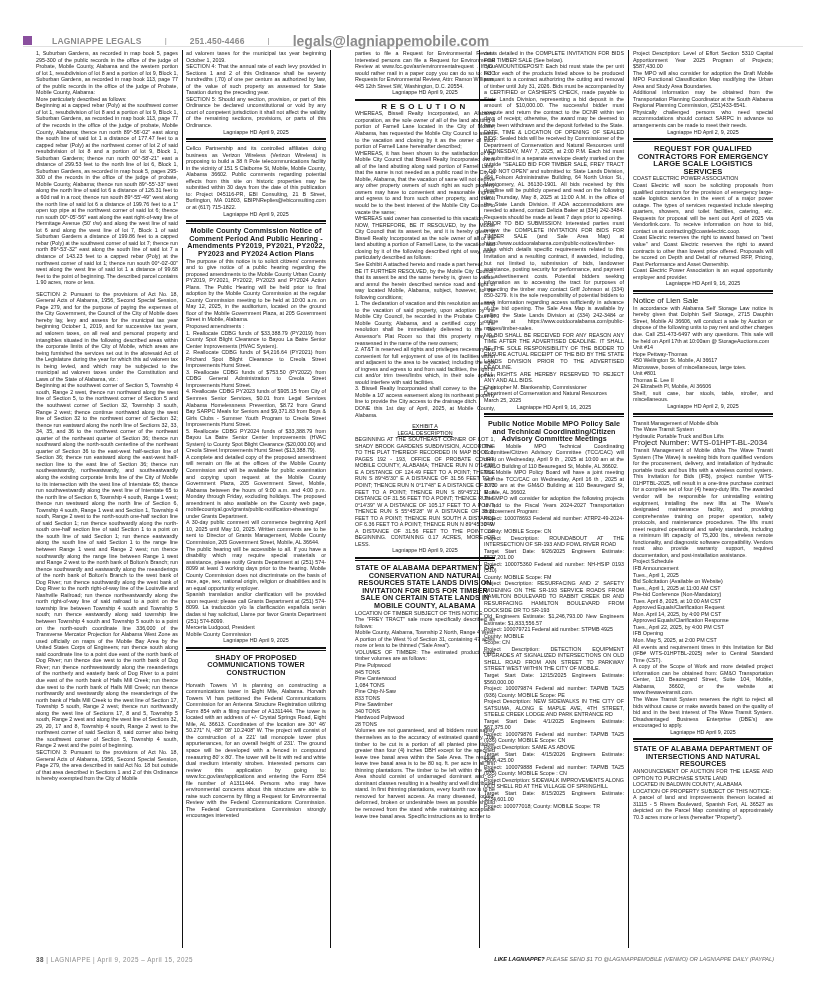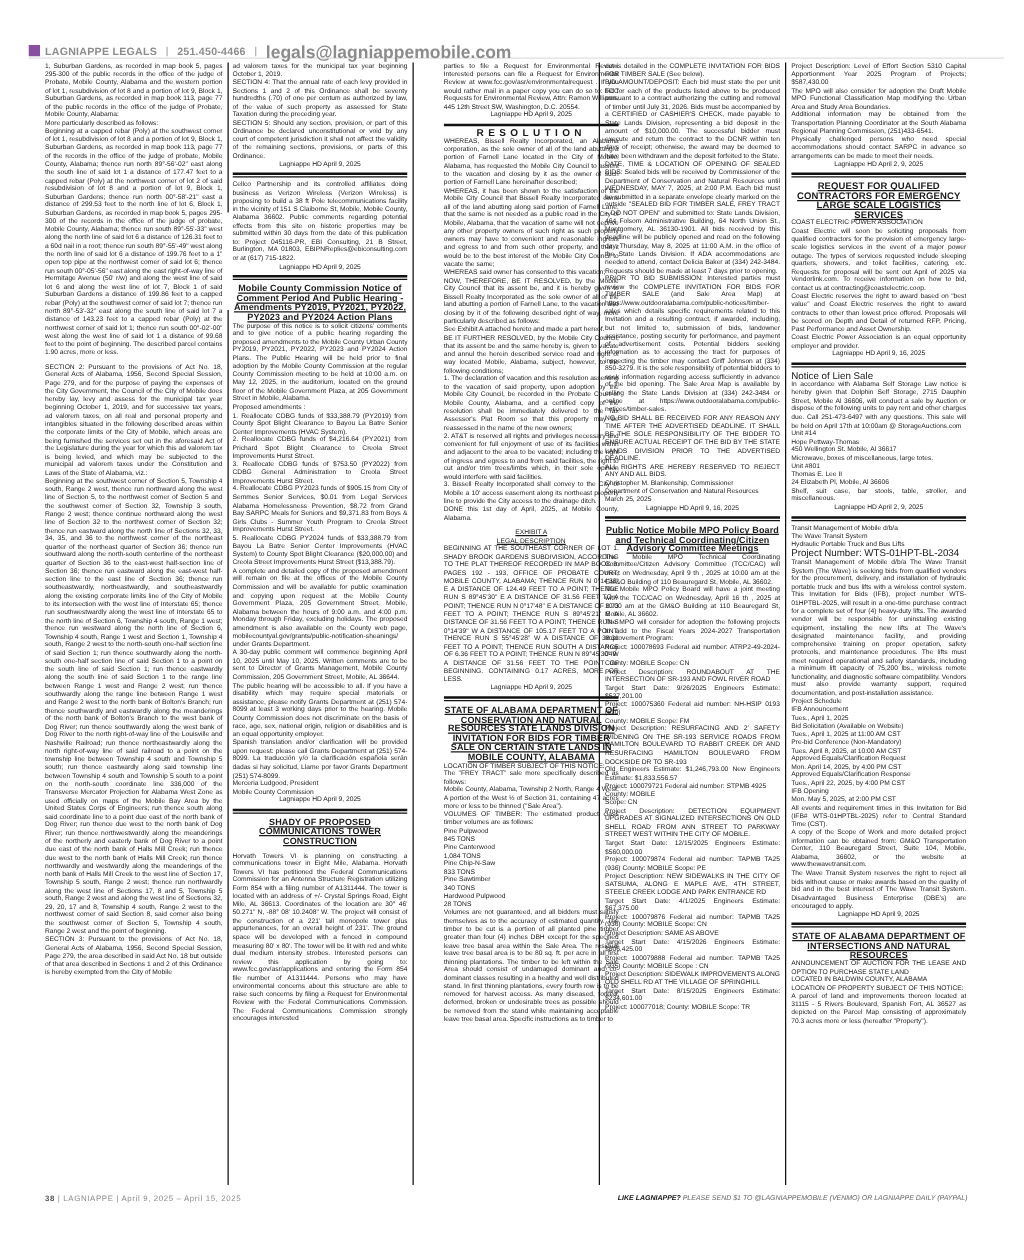--- a/index.html
+++ b/index.html
@@ -1,38 +1,38 @@
 <!DOCTYPE html>
 <html><head>
   <meta charset="utf-8">
   <style>
     * { box-sizing: border-box; margin: 0; padding: 0; }
     html, body { width: 819px; height: 1008px; background: #ffffff; overflow: hidden; }
     body { position: relative; font-family: "Liberation Sans Narrow", "Liberation Sans", sans-serif; color: #1a1a1a; }
 
-    .header { position: absolute; left: 23px; top: 35px; height: 12px; display: flex; align-items: center; gap: 4px; width: 780px; border-bottom: 1px solid #e0e0e0; }
+    .header { position: absolute; left: 23px; top: 35px; height: 12px; display: flex; align-items: center; gap: 20px; width: 780px; border-bottom: 1px solid #e0e0e0; }
     .header .square { width: 9px; height: 9px; background: #8a4f9e; display: inline-block; }
     .header .txt { font-family: "Liberation Sans", sans-serif; font-size: 8.5px; color: #8c8c8c; font-weight: bold; letter-spacing: 0.2px; }
     .header .sep { color: #8c8c8c; font-size: 8px; margin: 0 3px; }
     .header .email { font-family: "Liberation Sans", sans-serif; font-size: 14px; color: #8c8c8c; font-weight: bold; }
 
     .col { position: absolute; top: 50px; font-size: 5.35px; line-height: 6.55px; text-align: justify; overflow: hidden; transform-origin: top left; }
     .col p { margin: 0; }
     .col1 { left: 36px; width: 142px; height: 898px; }
     .col2 { left: 186px; width: 140px; height: 898px; }
     .col3 { left: 335px; width: 140px; height: 898px; margin-left: 20px; }
     .col4 { left: 484px; width: 140px; height: 898px; }
     .col5 { left: 633px; width: 140px; height: 898px; }
 
     .vrule { position: absolute; top: 50px; width: 1px; background: #111; }
 
     .sig { text-align: center; margin: 1px 0 2px; }
     .rule2 { border-top: 2px solid #111; border-bottom: 1px solid #111; height: 4px; margin: 3px 0 3px; }
     .rule1 { border-top: 1.5px solid #111; margin: 3px 0 3px; }
-    .h-bold { font-family: "Liberation Sans", sans-serif; font-weight: 900; text-align: center; font-size: 7.2px; line-height: 7.6px; letter-spacing: 0.1px; margin: 1px 0 1px; text-decoration: underline; }
+    .h-bold { font-family: "Liberation Sans", sans-serif; font-weight: 900; text-align: center; font-size: 7.2px; line-height: 7.6px; letter-spacing: 0.1px; margin: 1px 0 1px; }
     .h-left { font-family: "Liberation Sans", sans-serif; font-weight: 400; font-size: 7.8px; line-height: 8px; text-align: left; margin: 1px 0; }
     .spaced { font-family: "Liberation Sans", sans-serif; font-weight: 900; text-align: center; font-size: 8px; letter-spacing: 3.5px; margin: 1px 0; }
     .center { text-align: center; }
     .u { text-decoration: underline; }
     .gap { height: 5px; }
 
     .footer-left { position: absolute; left: 36px; top: 956px; font-family: "Liberation Sans", sans-serif; font-size: 6.3px; color: #8c8c8c; letter-spacing: 0.5px; }
     .footer-left .num { color: #555; font-weight: bold; }
     .footer-right { position: absolute; right: 45px; top: 956px; font-family: "Liberation Sans", sans-serif; font-size: 5.6px; color: #666; font-style: italic; }
     .footer-right .strong { color: #111; font-weight: 900; }
@@ -141,21 +141,21 @@
   <p>BID AMOUNT/DEPOSIT: Each bid must state the per unit bid for each of the products listed above to be produced pursuant to a contract authorizing the cutting and removal of timber until July 31, 2026. Bids must be accompanied by a CERTIFIED or CASHIER'S CHECK, made payable to State Lands Division, representing a bid deposit in the amount of $10,000.00. The successful bidder must execute and return the contract to the DCNR within ten days of receipt; otherwise, the award may be deemed to have been withdrawn and the deposit forfeited to the State.</p>
   <p>DATE, TIME &amp; LOCATION OF OPENING OF SEALED BIDS: Sealed bids will be received by Commissioner of the Department of Conservation and Natural Resources until WEDNESDAY, MAY 7, 2025, at 2:00 P.M. Each bid must be submitted in a separate envelope clearly marked on the outside "SEALED BID FOR TIMBER SALE, FREY TRACT – DO NOT OPEN" and submitted to: State Lands Division, 464 Folsom Administrative Building, 64 North Union St., Montgomery, AL 36130-1901. All bids received by this deadline will be publicly opened and read on the following day, Thursday, May 8, 2025 at 11:00 A.M. in the office of the State Lands Division. If ADA accommodations are needed to attend, contact Delicia Baker at (334) 242-3484. Requests should be made at least 7 days prior to opening.</p>
   <p>PRIOR TO BID SUBMISSION: Interested parties must review the COMPLETE INVITATION FOR BIDS FOR TIMBER SALE (and Sale Area Map) at https://www.outdooralabama.com/public-notices/timber-sales which details specific requirements related to this Invitation and a resulting contract, if awarded, including, but not limited to, submission of bids, landowner assistance, posting security for performance, and payment of advertisement costs. Potential bidders seeking information as to accessing the tract for purposes of inspecting the timber may contact Griff Johnson at (334) 850-3279. It is the sole responsibility of potential bidders to seek information regarding access sufficiently in advance of the bid opening. The Sale Area Map is available by calling the State Lands Division at (334) 242-3484 or online at https://www.outdooralabama.com/public-notices/timber-sales.</p>
   <p>NO BID SHALL BE RECEIVED FOR ANY REASON ANY TIME AFTER THE ADVERTISED DEADLINE. IT SHALL BE THE SOLE RESPONSIBILITY OF THE BIDDER TO ENSURE ACTUAL RECEIPT OF THE BID BY THE STATE LANDS DIVISION PRIOR TO THE ADVERTISED DEADLINE.</p>
   <p>ALL RIGHTS ARE HEREBY RESERVED TO REJECT ANY AND ALL BIDS.</p>
   <p>Christopher M. Blankenship, Commissioner</p>
   <p>Department of Conservation and Natural Resources</p>
   <p>March 25, 2025</p>
   <p class="sig">Lagniappe HD April 9, 16, 2025</p>
   <div class="rule2"></div>
-  <p class="h-bold">Public Notice Mobile MPO Policy Board and Technical Coordinating/Citizen Advisory Committee Meetings</p>
+  <p class="h-bold">Public Notice Mobile MPO Policy Sale and Technical Coordinating/Citizen Advisory Committee Meetings</p>
   <p>The Mobile MPO Technical Coordinating Committee/Citizen Advisory Committee (TCC/CAC) will meet on Wednesday, April 9 th , 2025 at 10:00 am at the GM&amp;O Building of 110 Beauregard St, Mobile, AL 36602.</p>
   <p>The Mobile MPO Policy Board will have a joint meeting with the TCC/CAC on Wednesday, April 16 th , 2025 at 10:00 am at the GM&amp;O Building at 110 Beauregard St, Mobile, AL 36602.</p>
   <p>The MPO will consider for adoption the following projects to add to the Fiscal Years 2024-2027 Transportation Improvement Program:</p>
   <div>
     <p>Project: 100078693 Federal aid number: ATRP2-49-2024-049</p>
     <p>County: MOBILE Scope: CN</p>
     <p>Project Description: ROUNDABOUT AT THE INTERSECTION OF SR-193 AND FOWL RIVER ROAD</p>
     <p>Target Start Date: 9/26/2025 Engineers Estimate: $527,201.00</p>
     <p>Project: 100075360 Federal aid number: NH-HSIP 0193 (510)</p>
     <p>County: MOBILE Scope: FM</p>

